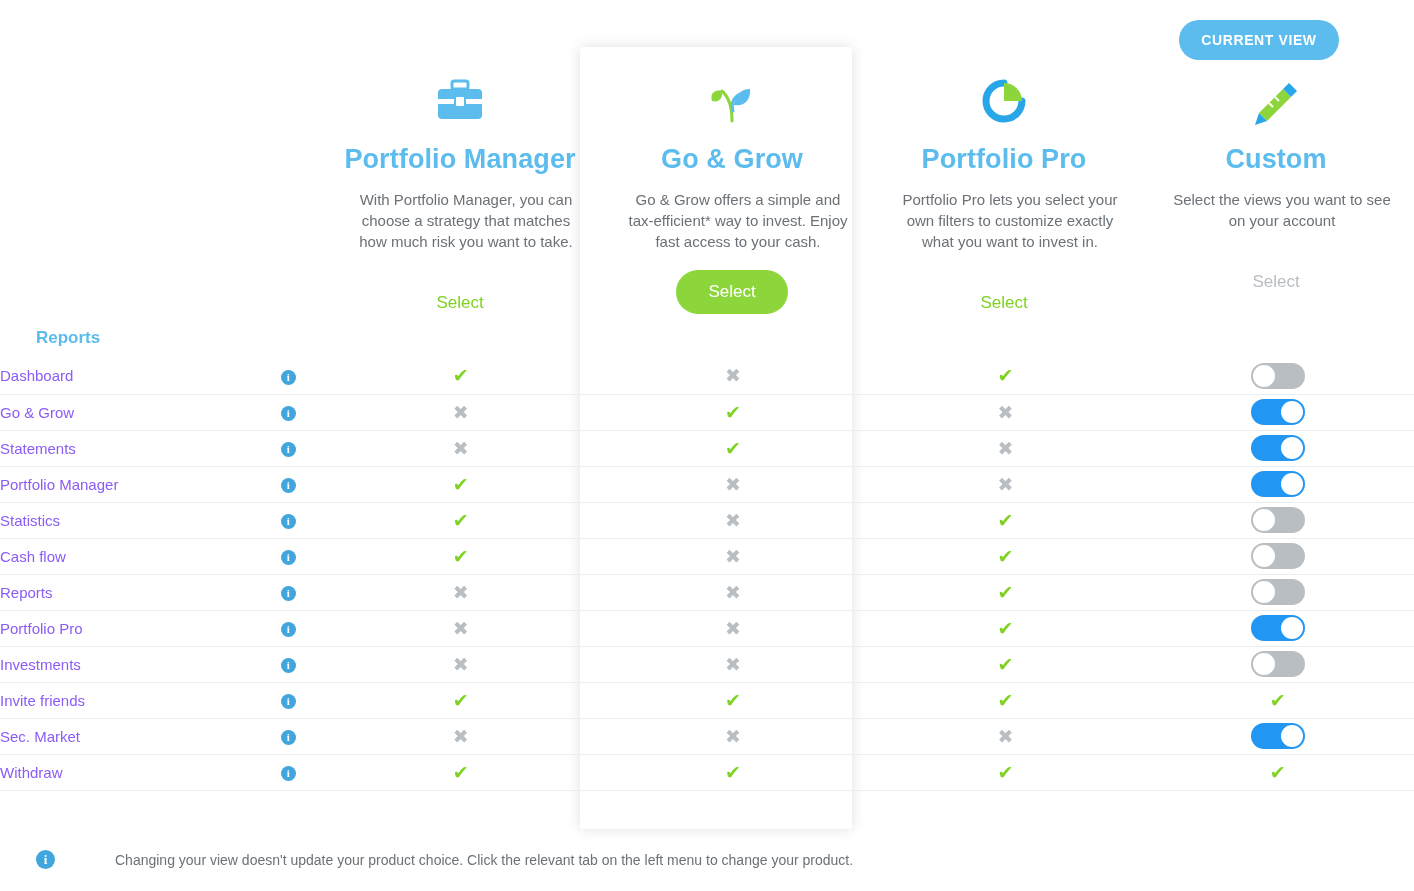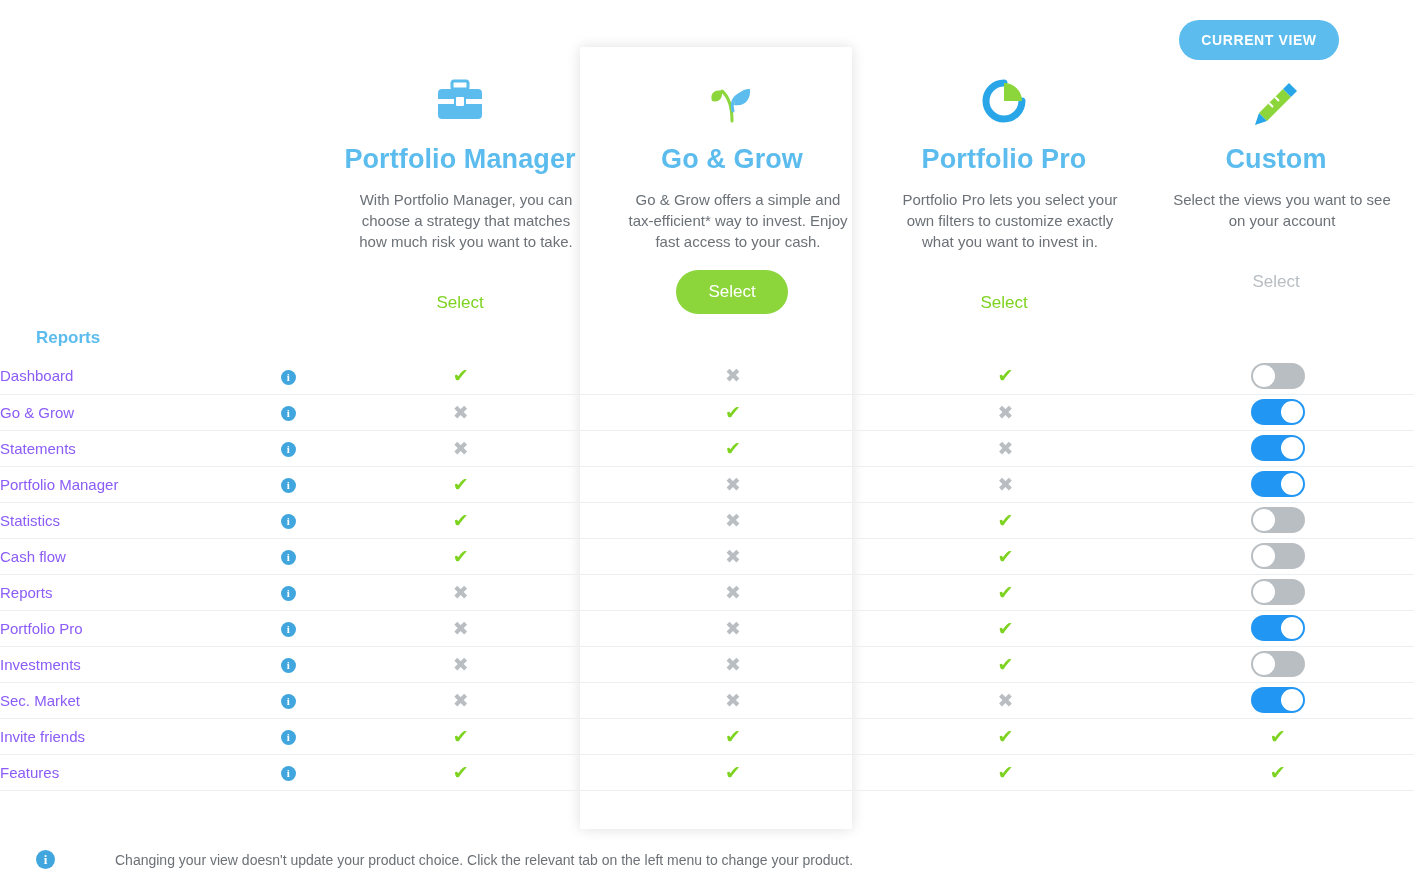--- a/index.html
+++ b/index.html
@@ -359,37 +359,37 @@
         </tr>
         <tr>
           <td class="fname">Investments</td>
           <td class="finfo"><span class="info-icon">i</span></td>
           <td class="cell"><span class="mark-no">✖</span></td>
           <td class="cell"><span class="mark-no">✖</span></td>
           <td class="cell"><span class="mark-yes">✔</span></td>
           <td class="cell"><span class="toggle"><span class="knob"></span></span></td>
         </tr>
         <tr>
+          <td class="fname">Invite friends</td>
+          <td class="finfo"><span class="info-icon">i</span></td>
+          <td class="cell"><span class="mark-yes">✔</span></td>
+          <td class="cell"><span class="mark-yes">✔</span></td>
+          <td class="cell"><span class="mark-yes">✔</span></td>
+          <td class="cell"><span class="mark-yes">✔</span></td>
+        </tr>
+        <tr>
           <td class="fname">Sec. Market</td>
           <td class="finfo"><span class="info-icon">i</span></td>
           <td class="cell"><span class="mark-no">✖</span></td>
           <td class="cell"><span class="mark-no">✖</span></td>
           <td class="cell"><span class="mark-no">✖</span></td>
           <td class="cell"><span class="toggle on"><span class="knob"></span></span></td>
         </tr>
         <tr>
-          <td class="fname">Invite friends</td>
-          <td class="finfo"><span class="info-icon">i</span></td>
-          <td class="cell"><span class="mark-yes">✔</span></td>
-          <td class="cell"><span class="mark-yes">✔</span></td>
-          <td class="cell"><span class="mark-yes">✔</span></td>
-          <td class="cell"><span class="mark-yes">✔</span></td>
-        </tr>
-        <tr>
-          <td class="fname">Features</td>
+          <td class="fname">Withdraw</td>
           <td class="finfo"><span class="info-icon">i</span></td>
           <td class="cell"><span class="mark-yes">✔</span></td>
           <td class="cell"><span class="mark-yes">✔</span></td>
           <td class="cell"><span class="mark-yes">✔</span></td>
           <td class="cell"><span class="mark-yes">✔</span></td>
         </tr>
       </tbody>
   </table>
 
   <div class="footer-note">

